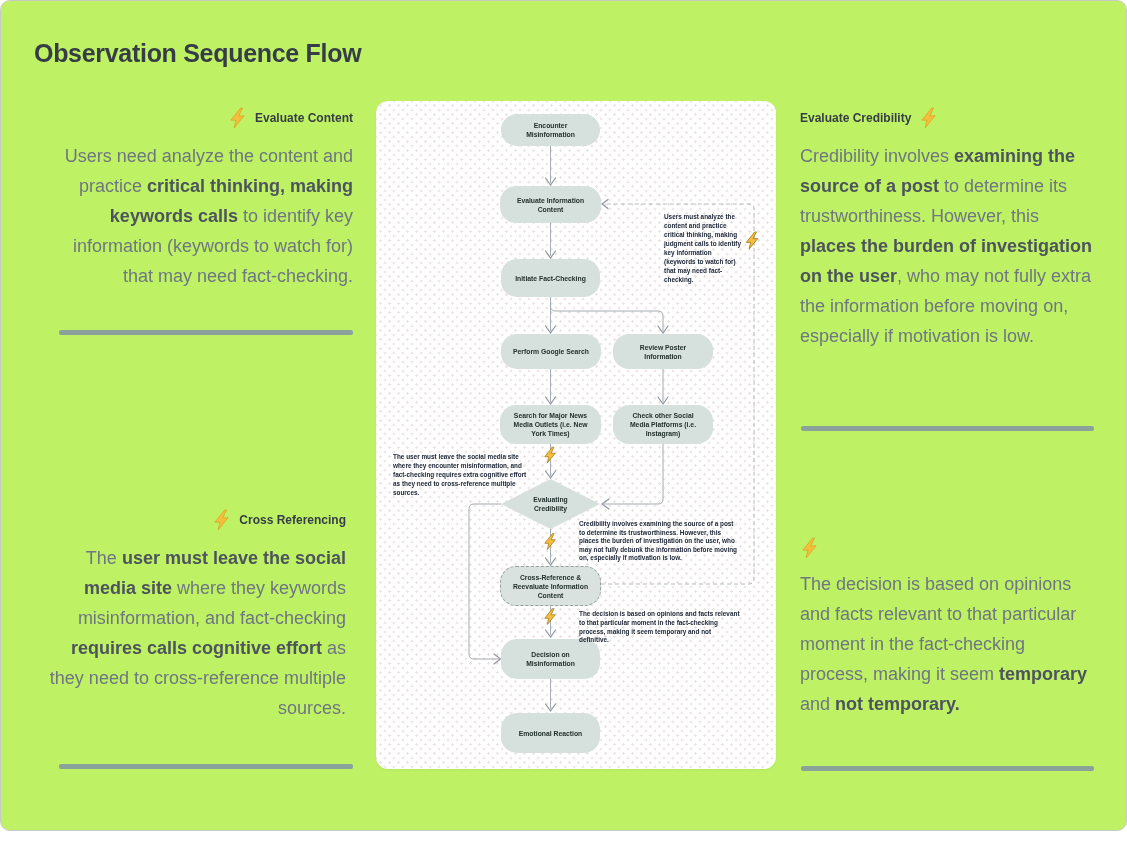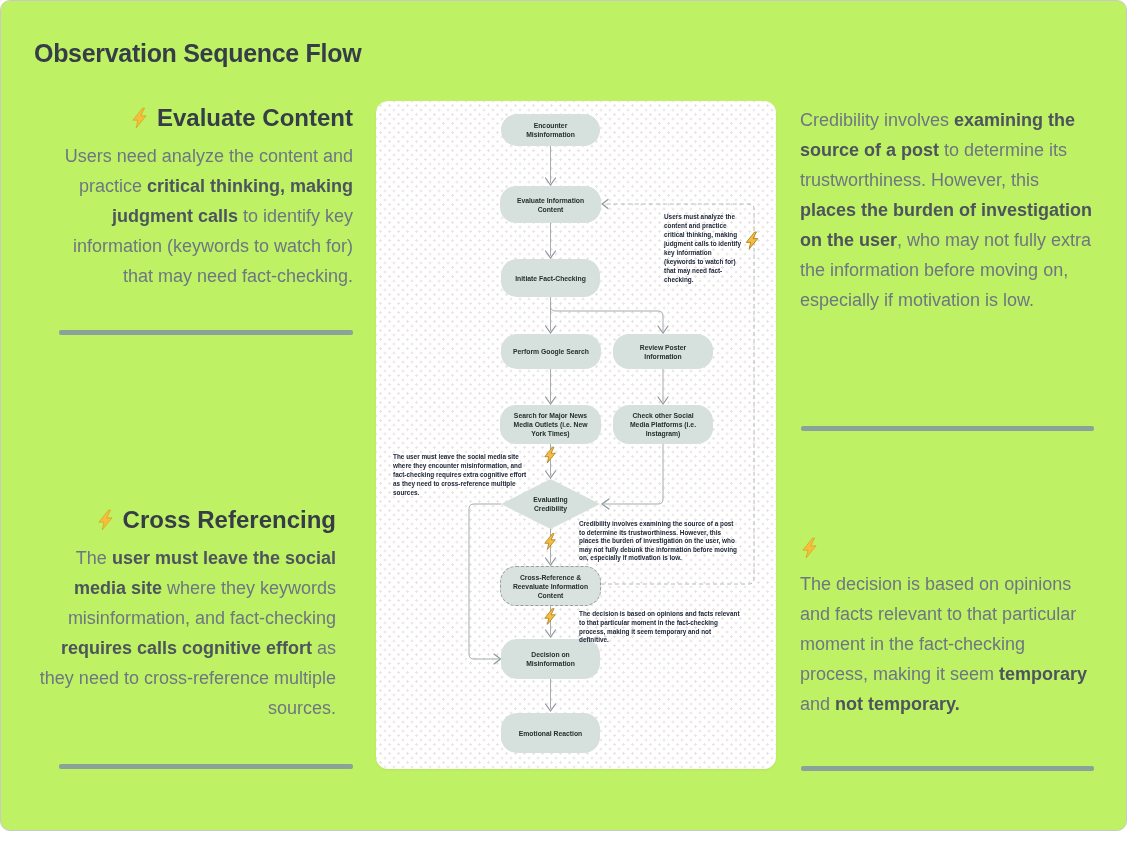--- a/index.html
+++ b/index.html
@@ -3,30 +3,30 @@
 <meta charset="utf-8">
 <style>
   html,body{margin:0;padding:0;background:#ffffff;font-family:"Liberation Sans",sans-serif;}
   .card{position:relative;width:1127px;height:831px;box-sizing:border-box;
         background:#bef264;border:1px solid #c9c9c7;border-radius:10px;overflow:hidden;}
   .page-title{position:absolute;left:33px;top:38px;font-size:25px;font-weight:800;
         color:#363d47;letter-spacing:-.3px;}
 
   
   .note{position:absolute;width:297px;font-size:18px;line-height:30px;color:#6e7682;}
-  .note .hd{font-size:24px;font-weight:700;color:#363d47;line-height:26px;margin-bottom:10px;
+  .note .hd{font-size:12px;font-weight:700;color:#363d47;line-height:26px;margin-bottom:10px;
         display:flex;align-items:center;gap:8px;}
   .note.right-align, .note.right-align .hd{justify-content:flex-end;text-align:right;}
   .note.left-align{text-align:left;}
   .note strong{color:#4d545d;font-weight:700;}
   .bolt-lg{width:19px;height:22px;flex:0 0 auto;}
   .divider{position:absolute;height:5px;background:#8aa29a;border-radius:2px;}
 
   #note-evaluate-content{left:55px;top:104px;}
-  #note-cross-referencing{left:38px;top:506px;}
+  #note-cross-referencing{left:48px;top:506px;}
   #note-evaluate-credibility{left:799px;top:104px;}
   #note-re-evaluate-content{left:799px;top:536px;}
   #div-evaluate-content{left:58px;top:329px;width:294px;}
   #div-cross-referencing{left:58px;top:763px;width:294px;}
   #div-evaluate-credibility{left:800px;top:425px;width:293px;}
   #div-re-evaluate-content{left:800px;top:765px;width:293px;}
 
   
   .panel{position:absolute;left:375px;top:100px;width:400px;height:668px;border-radius:12px;
         background-color:#ffffff;
@@ -75,36 +75,42 @@
 
   <div class="page-title">Observation Sequence Flow</div>
 
   <div class="note right-align" id="note-evaluate-content">
     <div class="hd">
       <svg class="bolt-lg" viewBox="0 0 16 20">
           <path d="M10.8 1 L2 12 h4.6 L5 19 L14 8 H9.2 L12.6 1 Z" fill="#F6BE3E" stroke="#D99B17" stroke-width="0.6" stroke-linejoin="round"></path>
         </svg>
       <span>Evaluate Content</span>
     </div>
-    <div class="bd"><span>Users need analyze the content and practice </span><strong>critical thinking, making judgment calls</strong><span> to identify key information (keywords to watch for) that may need fact-checking.</span></div>
+    <div class="bd"><span>Users need analyze the content and practice </span><strong>critical thinking, making keywords calls</strong><span> to identify key information (keywords to watch for) that may need fact-checking.</span></div>
   </div>
   <div class="divider" id="div-evaluate-content"></div>
 
   <div class="note right-align" id="note-cross-referencing">
     <div class="hd">
       <svg class="bolt-lg" viewBox="0 0 16 20">
           <path d="M10.8 1 L2 12 h4.6 L5 19 L14 8 H9.2 L12.6 1 Z" fill="#F6BE3E" stroke="#D99B17" stroke-width="0.6" stroke-linejoin="round"></path>
         </svg>
       <span>Cross Referencing</span>
     </div>
     <div class="bd"><span>The </span><strong>user must leave the social media site</strong><span> where they keywords misinformation, and fact-checking </span><strong>requires calls cognitive effort</strong><span> as they need to cross-reference multiple sources.</span></div>
   </div>
   <div class="divider" id="div-cross-referencing"></div>
 
   <div class="note left-align" id="note-evaluate-credibility">
+    <div class="hd">
+      <span>Evaluate Credibility</span>
+      <svg class="bolt-lg" viewBox="0 0 16 20">
+          <path d="M10.8 1 L2 12 h4.6 L5 19 L14 8 H9.2 L12.6 1 Z" fill="#F6BE3E" stroke="#D99B17" stroke-width="0.6" stroke-linejoin="round"></path>
+        </svg>
+    </div>
     <div class="bd"><span>Credibility involves </span><strong>examining the source of a post</strong><span> to determine its trustworthiness. However, this </span><strong>places the burden of investigation on the user</strong><span>, who may not fully extra the information before moving on, especially if motivation is low.</span></div>
   </div>
   <div class="divider" id="div-evaluate-credibility"></div>
 
   <div class="note left-align" id="note-re-evaluate-content">
     <div class="hd">
       <svg class="bolt-lg" viewBox="0 0 16 20">
           <path d="M10.8 1 L2 12 h4.6 L5 19 L14 8 H9.2 L12.6 1 Z" fill="#F6BE3E" stroke="#D99B17" stroke-width="0.6" stroke-linejoin="round"></path>
         </svg>
     </div>

